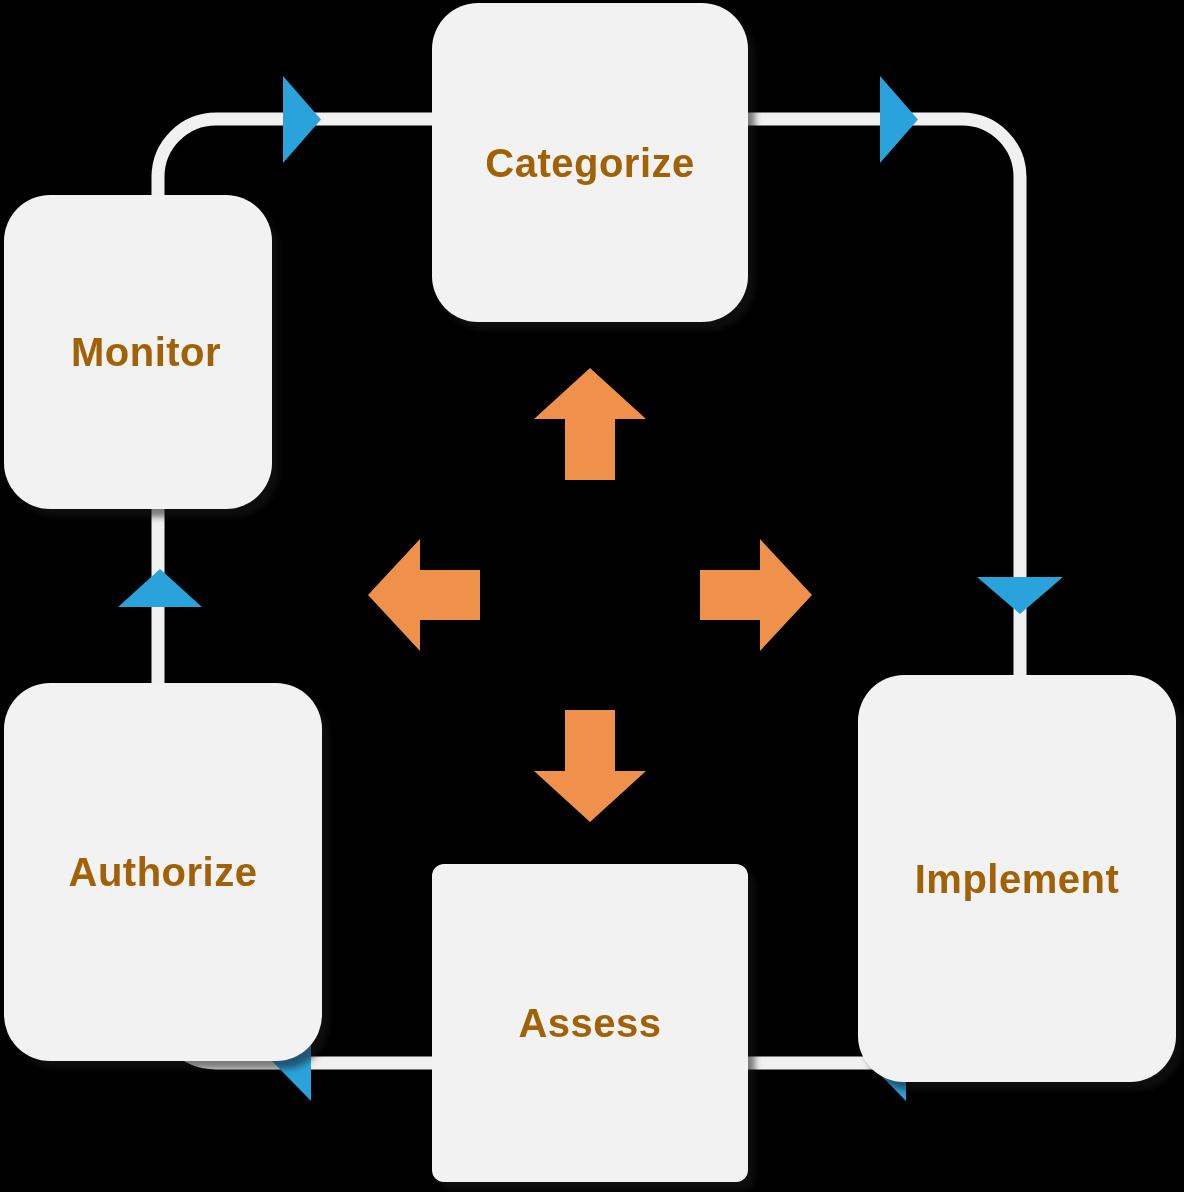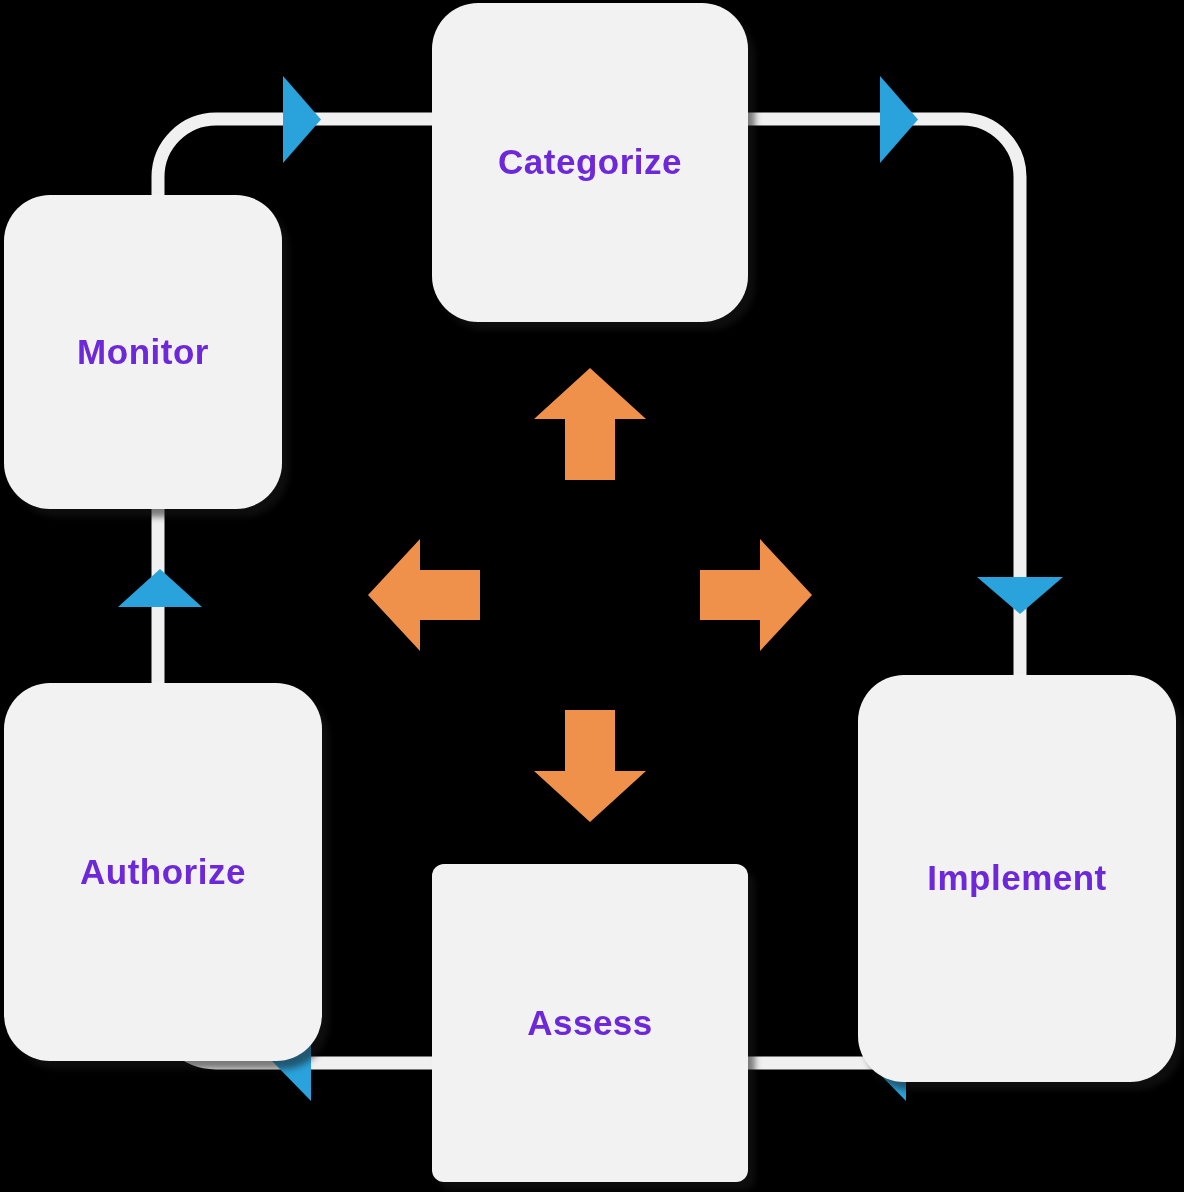--- a/index.html
+++ b/index.html
@@ -24,33 +24,33 @@
     display: flex;
     flex-direction: column;
     align-items: center;
     justify-content: center;
     text-align: center;
     z-index: 2;
     box-shadow: 7px 8px 6px rgba(25,25,25,0.55);
   }
   .node .label {
     font-weight: 700;
-    font-size: 35px;
-    color: #6d28d9;
+    font-size: 40px;
+    color: #a16207;
     letter-spacing: 0.5px;
     line-height: 1.1;
   }
   .node .subtitle {
     font-size: 33px;
     font-weight: 400;
     color: #8a8a8a;
     line-height: 1.28;
   }
   .box-categorize { left: 432px; top: 3px;   width: 316px; height: 319px; }
-  .box-monitor    { left: 4px;   top: 195px; width: 278px; height: 314px; }
+  .box-monitor    { left: 4px;   top: 195px; width: 252px; height: 314px; padding-left: 16px; }
   .box-select     { left: 858px; top: 195px; width: 318px; height: 314px; }
   .box-prepare    { left: 432px; top: 437px; width: 316px; height: 316px; border-radius: 42px; }
   .box-authorize  { left: 4px;   top: 635px; width: 318px; height: 378px; margin-top: 48px; }
   .box-implement  { left: 858px; top: 675px; width: 318px; height: 407px; }
   .box-assess     { left: 432px; top: 864px; width: 316px; height: 318px; border-radius: 12px; }
   .box-prepare .label { margin-bottom: 8px; }
 </style>
 </head>
 <body>
 

